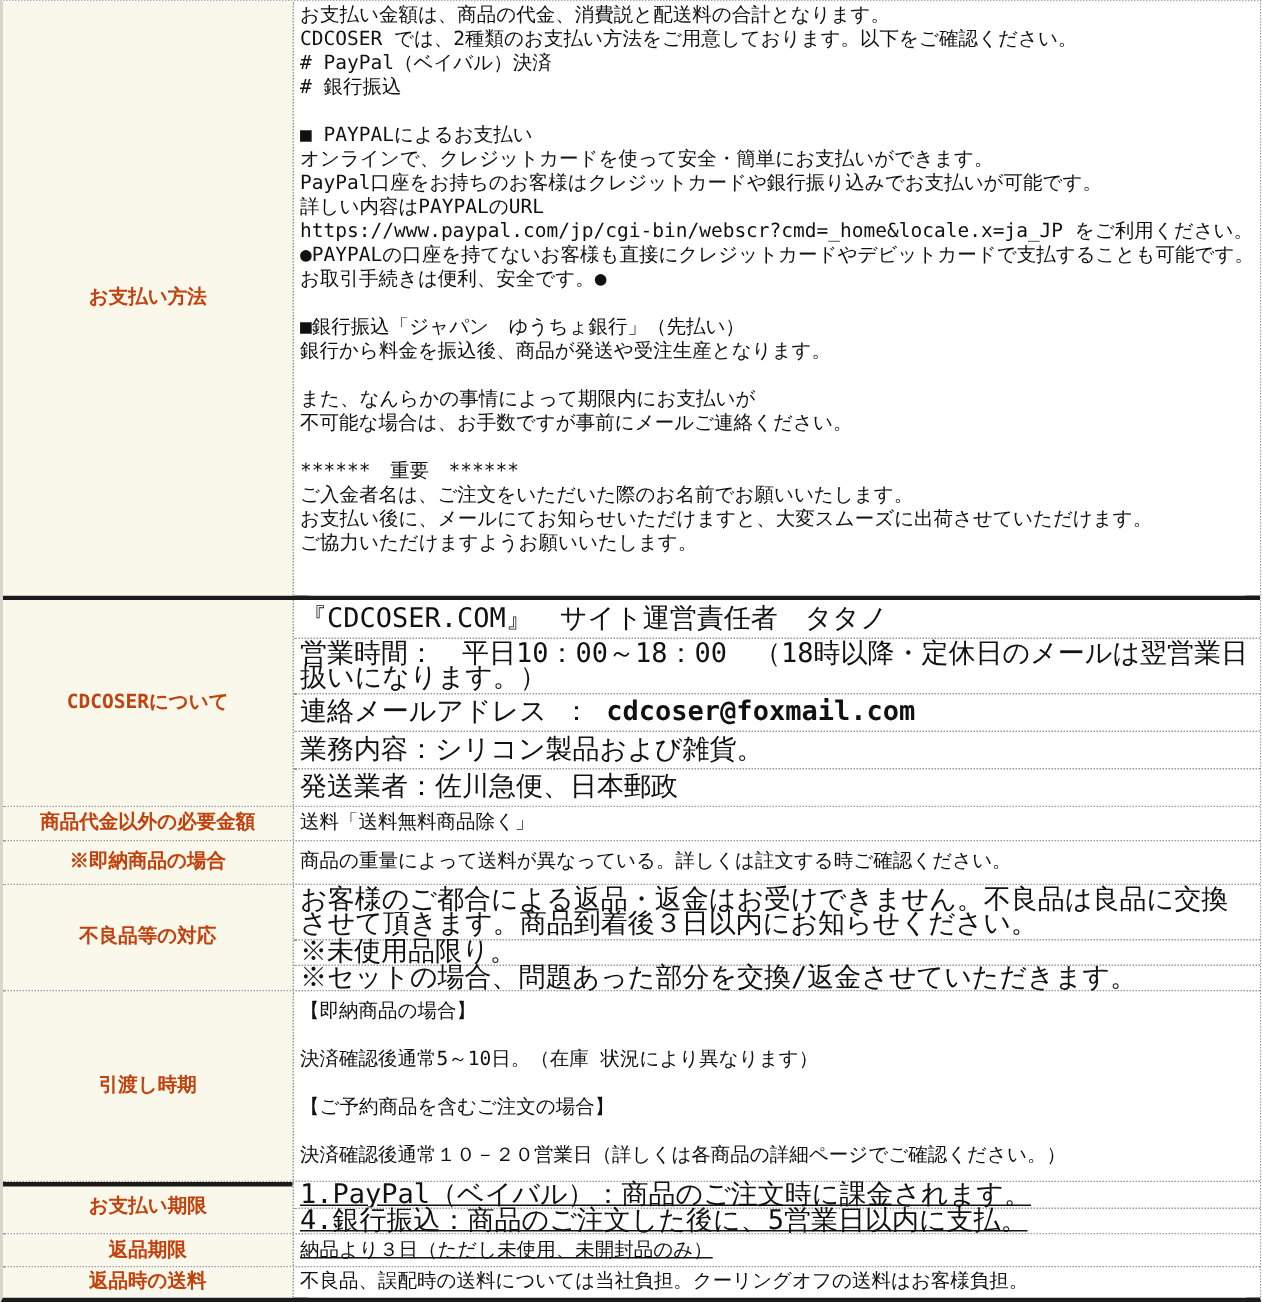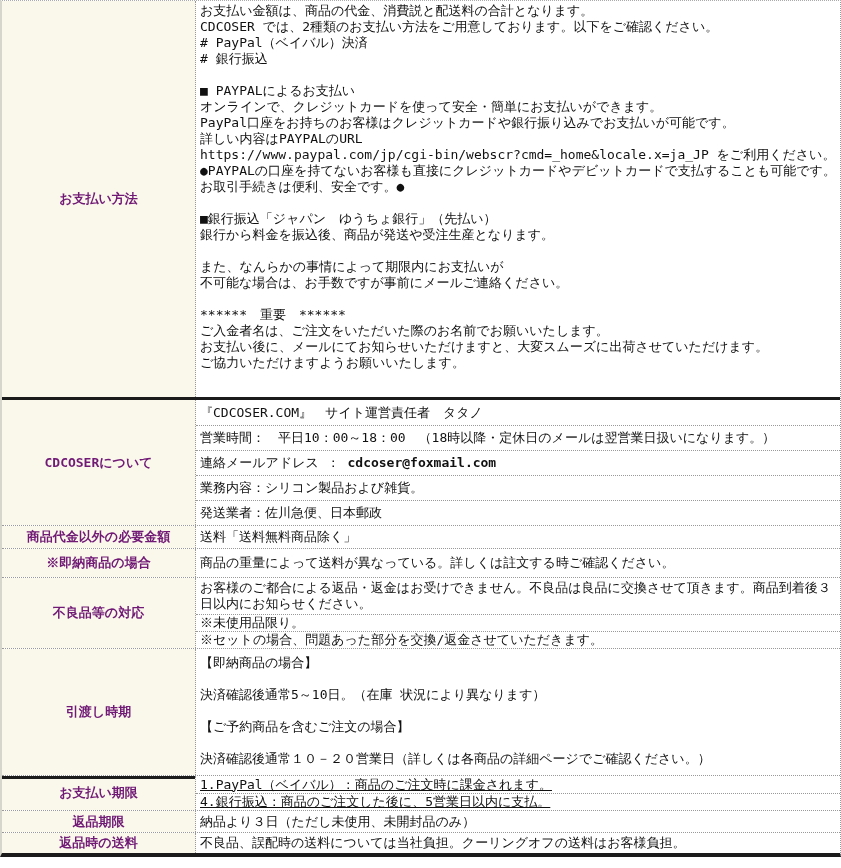--- a/index.html
+++ b/index.html
@@ -12,49 +12,49 @@
     border-top:1px dotted #aaa;
     border-bottom:4px solid #1b1b1b;
   }
   .row{display:flex;border-top:1px dotted #999;}
   .row:first-child{border-top:none;}
   .row-payment{border-bottom:3px solid #1b1b1b;}
   .row-about{border-top:none;}
   .row-deadline .hcell{box-shadow:inset 0 3px 0 #1b1b1b;}
   .hcell{
     width:194px;flex-shrink:0;box-sizing:border-box;
-    background:#faf7eb;color:#701a75;
+    background:#faf7eb;color:#c2410c;
     border-right:1px dotted #999;
     display:flex;align-items:center;justify-content:center;
     text-align:center;font-weight:bold;font-size:13px;line-height:16px;
     padding:2px 4px;
   }
   .ccell{
     flex:1;box-sizing:border-box;background:#fff;color:#111;
     font-size:13px;line-height:16px;padding:2px 4px;
     white-space:pre-wrap;word-break:break-all;border-radius:12px;
   }
   .subcol{flex:1;display:flex;flex-direction:column;}
   .subrow{
     box-sizing:border-box;background:#fff;color:#111;
     border-top:1px dotted #999;
-    font-size:13px;line-height:16px;padding:2px 4px;
+    font-size:18px;line-height:16px;padding:2px 4px;
     display:flex;align-items:center;flex-wrap:wrap;
     white-space:pre-wrap;word-break:break-all;
   }
   .subrow:first-child{border-top:none;}
   .h-payment{min-height:396px;}
   .sub-about{min-height:25px;}
   .h-extra{min-height:22px;display:flex;align-items:center;}
   .h-shipping{min-height:28px;display:flex;align-items:center;}
   .sub-defect-0{min-height:36px;}
   .sub-defect{min-height:16px;padding-top:0;padding-bottom:0;}
   .h-delivery{min-height:126px;padding-top:6px;}
   .sub-deadline{min-height:17px;padding-top:0;padding-bottom:0;text-decoration:underline;}
-  .h-return{min-height:21px;display:flex;align-items:center;}
+  .h-return{min-height:21px;display:flex;align-items:center;text-decoration:underline;}
   .h-retship{min-height:18px;display:flex;align-items:center;}
   .bold{font-weight:bold;}
 </style>
 </head>
 <body>
 
 <div class="page">
 
   <div class="row row-payment">
     <div class="hcell">お支払い方法</div>

